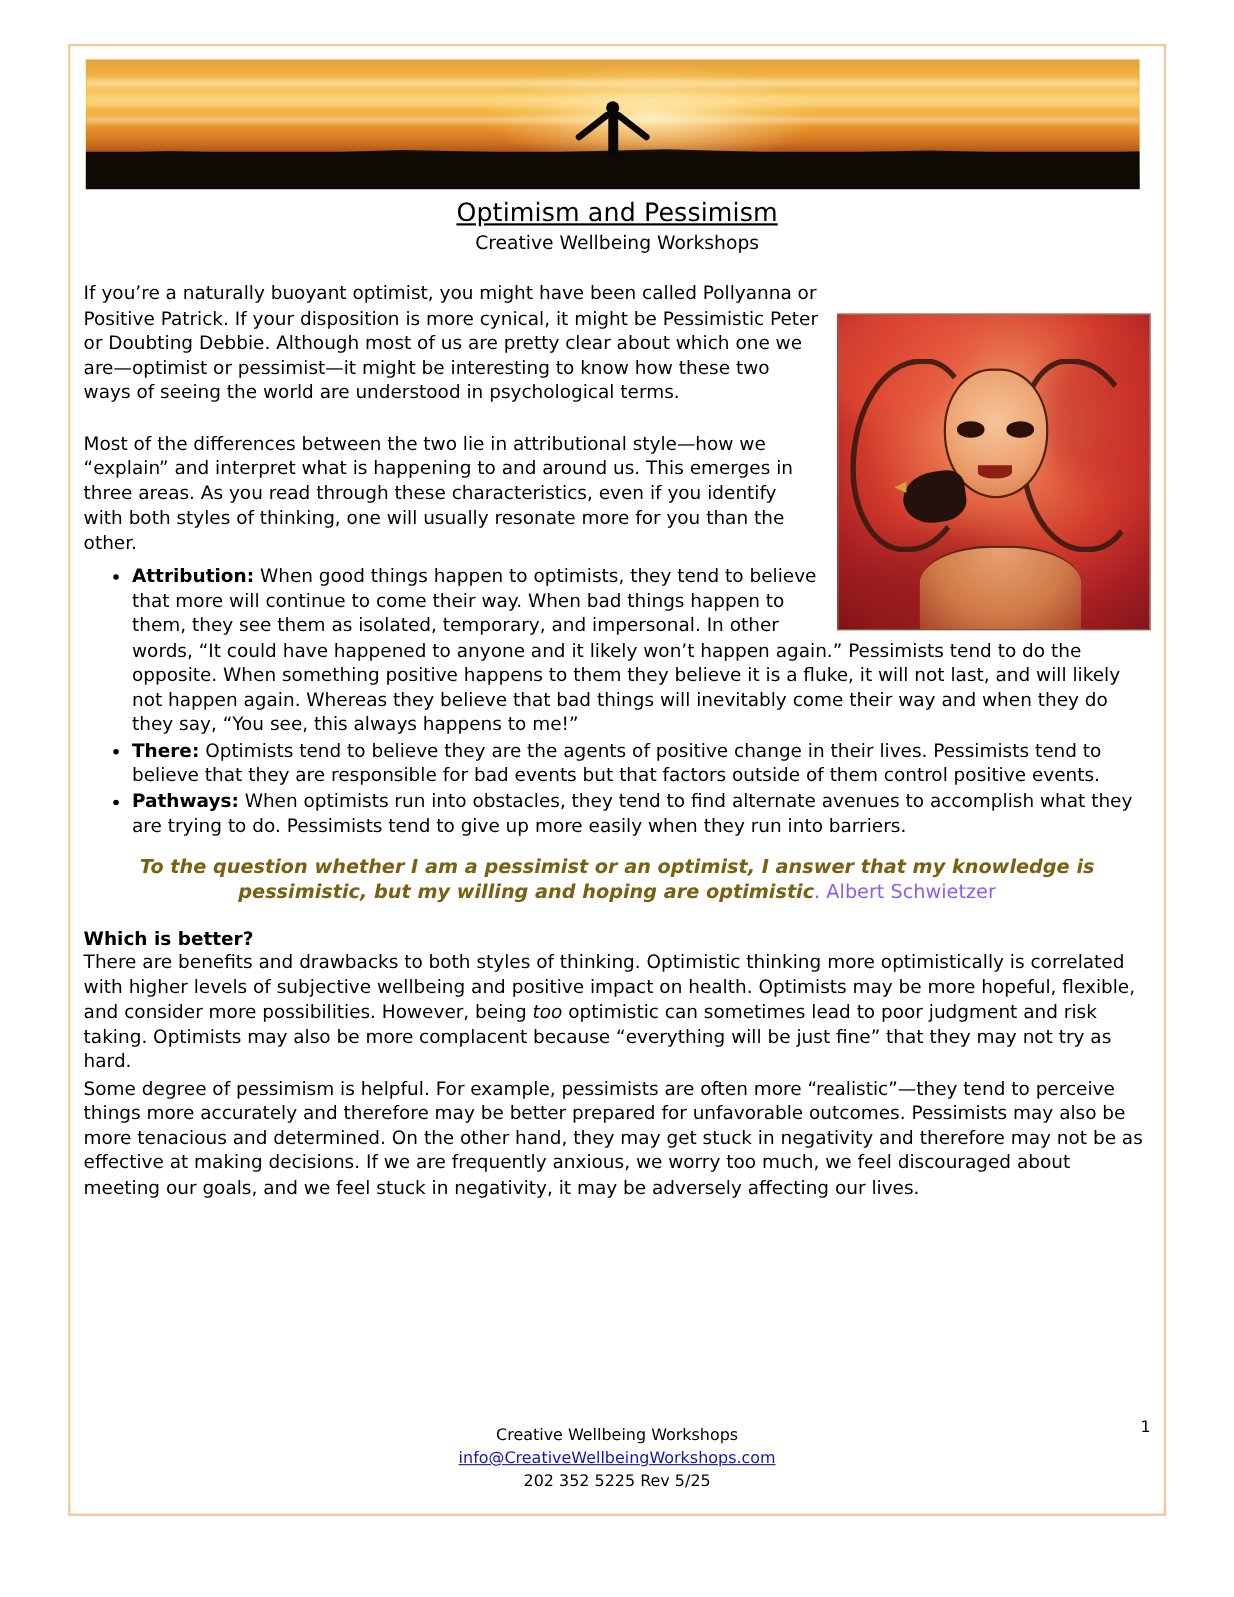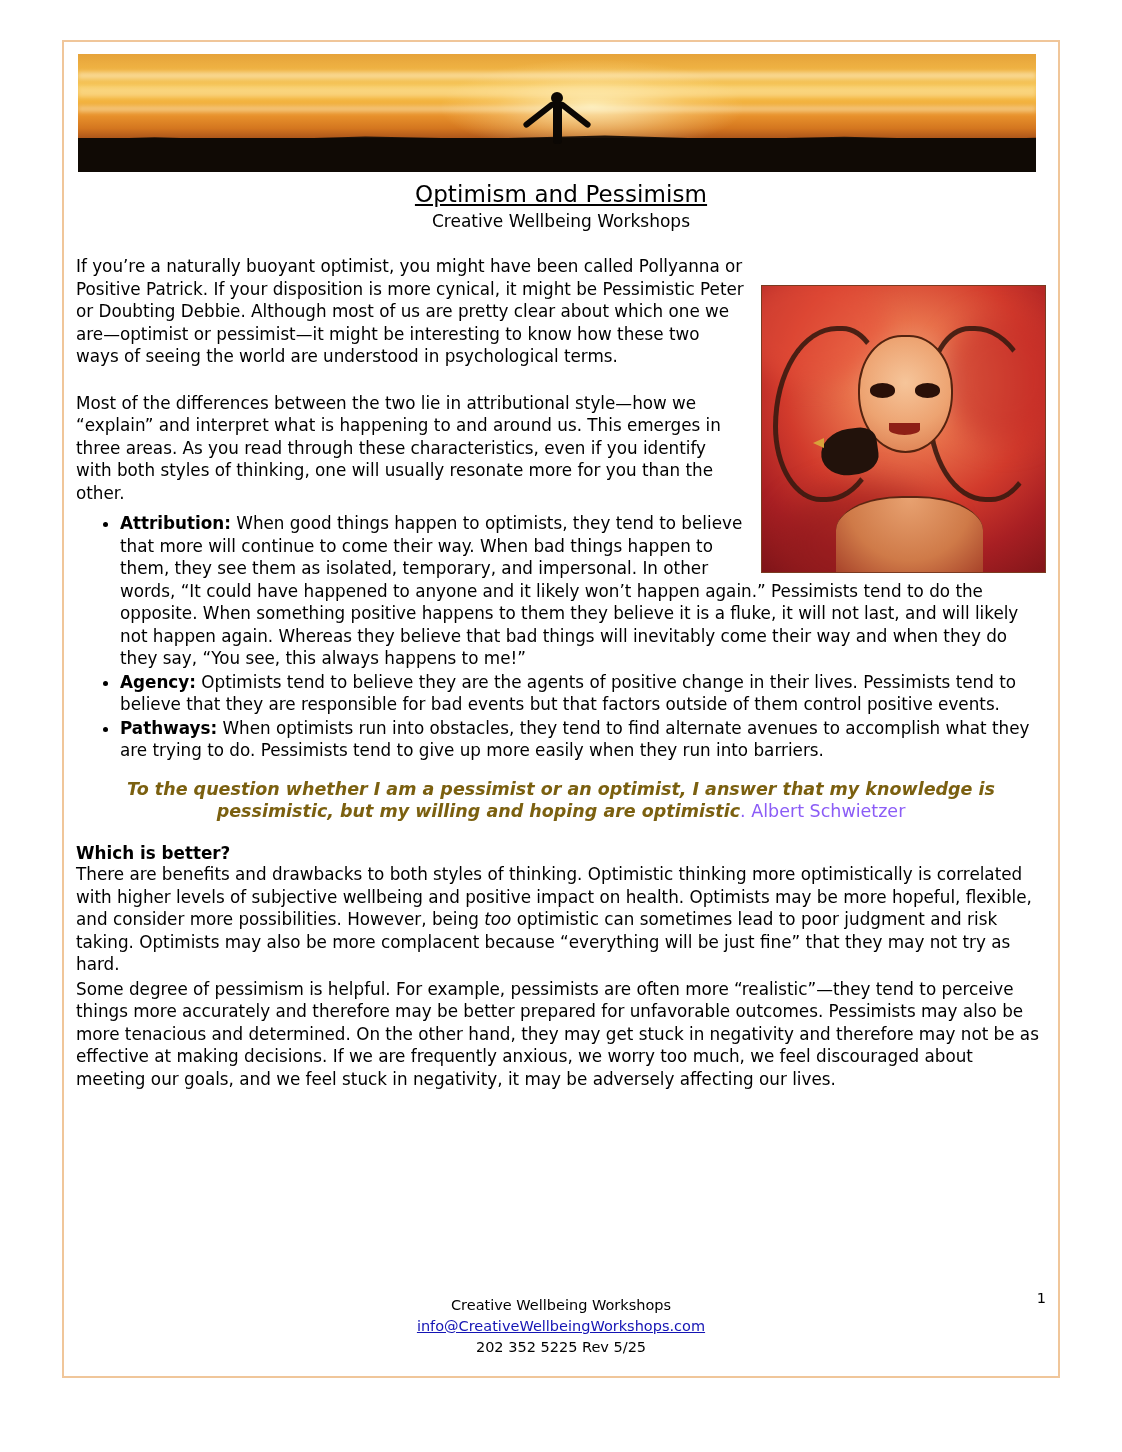--- a/index.html
+++ b/index.html
@@ -350,21 +350,21 @@
       </div>
 
       <div class="body-text lead">If you’re a naturally buoyant optimist, you might have been called Pollyanna or Positive Patrick.  If your disposition is more cynical, it might be Pessimistic Peter or Doubting Debbie.  Although most of us are pretty clear about which one we are—optimist or pessimist—it might be interesting to know how these two ways of seeing the world are understood in psychological terms.</div>
       <div class="body-text">Most of the differences between the two lie in attributional style—how we “explain” and interpret what is happening to and around us.  This emerges in three areas.  As you read through these characteristics, even if you identify with both styles of thinking, one will usually resonate more for you than the other.</div>
 
       <ul class="bullets">
         <li>
           <b>Attribution:</b><span> When good things happen to optimists, they tend to believe that more will continue to come their way.  When bad things happen to them, they see them as isolated, temporary, and impersonal.  In other words, “It could have happened to anyone and it likely won’t happen again.” Pessimists tend to do the opposite. When something positive happens to them they believe it is a fluke, it will not last, and will likely not happen again. Whereas they believe that bad things will inevitably come their way and when they do they say, “You see, this always happens to me!”</span>
         </li>
         <li>
-          <b>Agency:</b><span>  Optimists tend to believe they are the agents of positive change in their lives.  Pessimists tend to believe that they are responsible for bad events but that factors outside of them control positive events.</span>
+          <b>There:</b><span>  Optimists tend to believe they are the agents of positive change in their lives.  Pessimists tend to believe that they are responsible for bad events but that factors outside of them control positive events.</span>
         </li>
         <li>
           <b>Pathways:</b><span>  When optimists run into obstacles, they tend to find alternate avenues to accomplish what they are trying to do.  Pessimists tend to give up more easily when they run into barriers.</span>
         </li>
       </ul>
     </div>
 
     <div class="quote">
       <span>To the question whether I am a pessimist or an optimist, I answer that my knowledge is pessimistic, but my willing and hoping are optimistic</span><span class="attrib">. Albert Schwietzer</span>
     </div>

